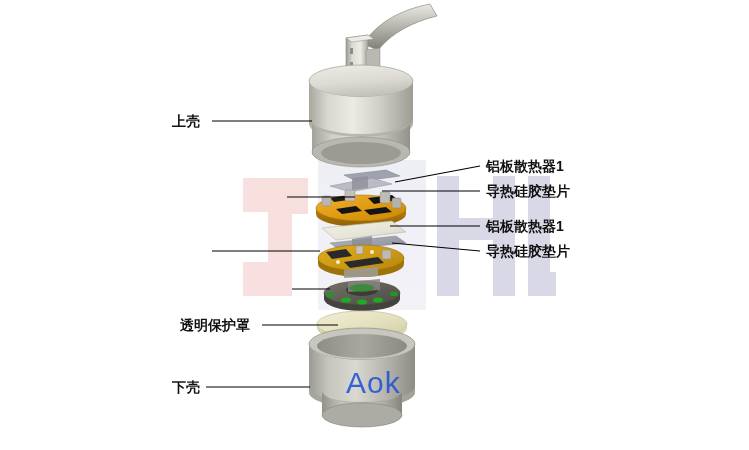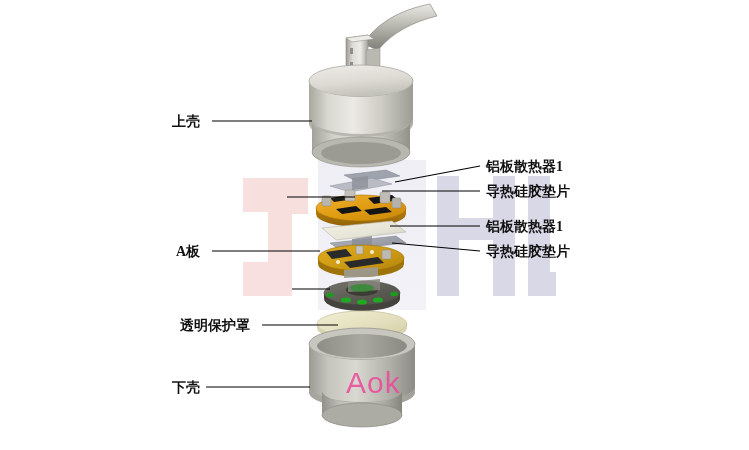--- a/index.html
+++ b/index.html
@@ -19,38 +19,38 @@
   }
   #svg-root {
     position: absolute;
     left: 0;
     top: 0;
     width: 749px;
     height: 450px;
   }
   .callout-label {
     position: absolute;
-    font-family: Liberation Serif, serif;
+    font-family: Liberation Sans, sans-serif;
     font-size: 14px;
     font-weight: bold;
     color: #111111;
     white-space: nowrap;
     letter-spacing: 0px;
   }
   .label-left {
     text-align: right;
   }
   .label-right {
     text-align: center;
   }
   .wm-text {
     position: absolute;
     font-family: "Liberation Sans", "DejaVu Sans", sans-serif;
     font-size: 30px;
-    color: #ec4899;
+    color: #1d4ed8;
     opacity: 0.85;
     letter-spacing: 1px;
     pointer-events: none;
   }
 </style>
 </head>
 <body>
 
 <div id="stage">
 
@@ -263,21 +263,20 @@
       <line x1="480" y1="166" x2="395" y2="182"></line>
       <line x1="480" y1="191" x2="382" y2="191"></line>
       <line x1="480" y1="226" x2="390" y2="226"></line>
       <line x1="480" y1="251" x2="392" y2="243"></line>
     </g>
   </svg>
 
   <div class="wm-text" style="left:346px; top:366px;">Aok</div>
 
   <div class="callout-label label-left" style="left:60px; top:113px; width:140px;">上壳</div>
-  <div class="callout-label label-left" style="left:60px; top:243px; width:140px;">A板</div>
   <div class="callout-label label-left" style="left:60px; top:379px; width:140px;">下壳</div>
   <div class="callout-label label-left" style="left:110px; top:317px; width:140px;">透明保护罩</div>
 
   <div class="callout-label label-right" style="left:486px; top:158px;">铝板散热器1</div>
   <div class="callout-label label-right" style="left:486px; top:183px;">导热硅胶垫片</div>
   <div class="callout-label label-right" style="left:486px; top:218px;">铝板散热器1</div>
   <div class="callout-label label-right" style="left:486px; top:243px;">导热硅胶垫片</div>
 
 </div>
 

